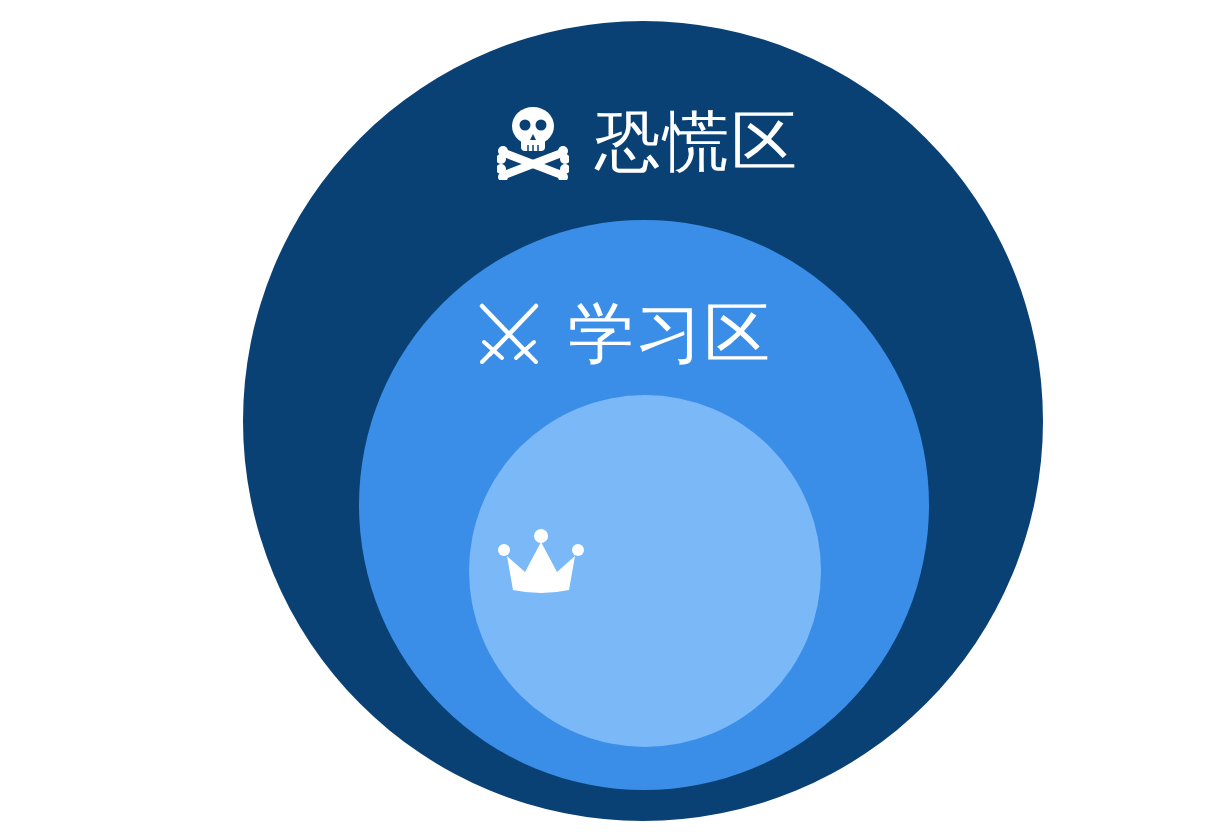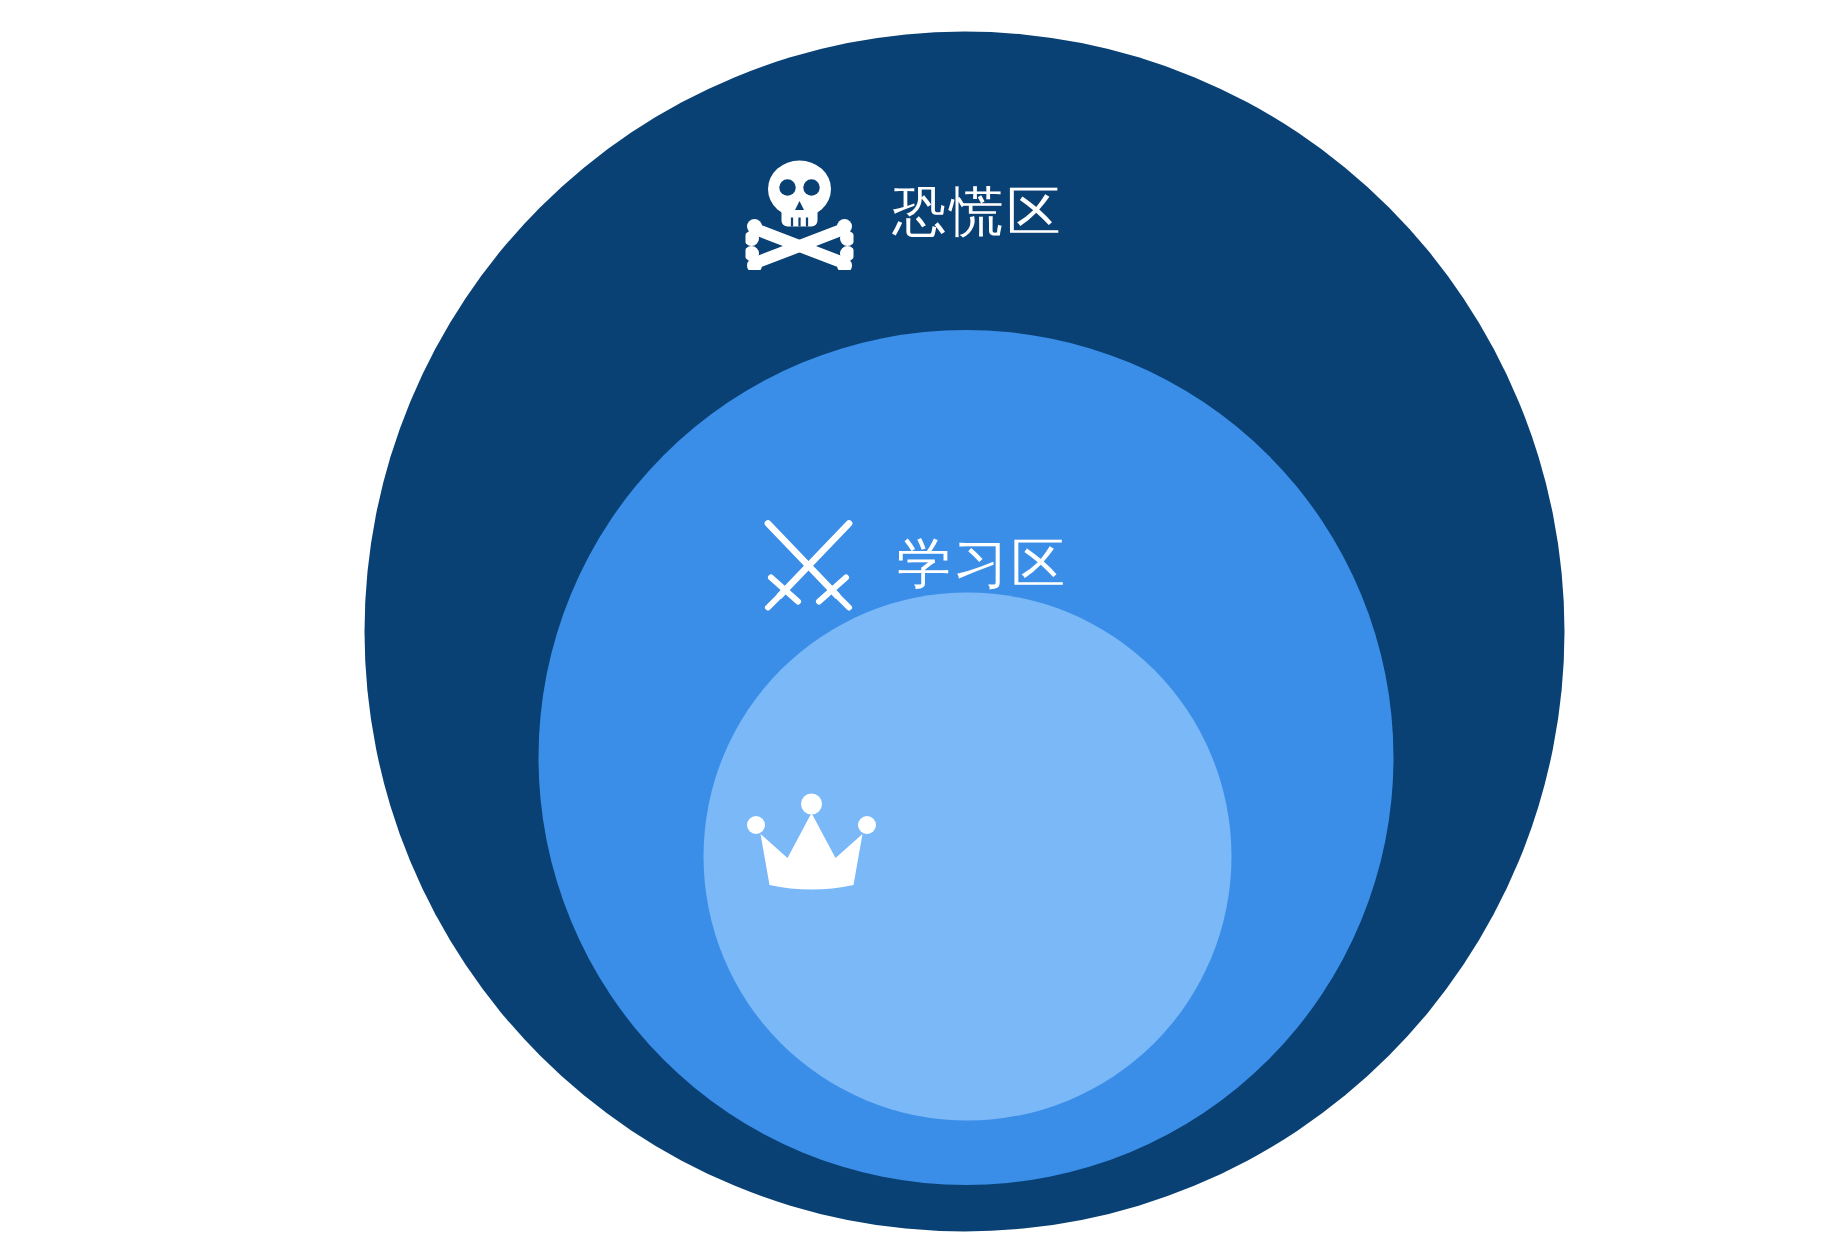--- a/index.html
+++ b/index.html
@@ -11,27 +11,27 @@
   .circle { position: absolute; border-radius: 50%; }
   #outer  { left: 243px; top: 21px;  width: 800px; height: 800px; background: #0a4175; }
   #middle { left: 359px; top: 220px; width: 570px; height: 570px; background: #3a8ee8; }
   #inner  { left: 469px; top: 395px; width: 352px; height: 352px; background: #7ab8f8; }
 
   .zone-label {
     position: absolute; display: flex; align-items: center;
     color: #ffffff; white-space: nowrap;
   }
   .zone-label .text {
-    font-size: 36px; font-weight: normal; letter-spacing: 2px; line-height: 1;
+    font-size: 66px; font-weight: normal; letter-spacing: 2px; line-height: 1;
   }
   .zone-label svg { display: block; }
 
   #panic-label   { left: 497px; top: 104px; }
   #panic-label .text { margin-left: 26px; }
-  #learning-label { left: 508px; top: 301px; margin-top: 44px; }
+  #learning-label { left: 478px; top: 301px; }
   #learning-label .text { margin-left: 28px; }
   #comfort-label { left: 497px; top: 528px; }
   #comfort-label .text { margin-left: 16px; }
 </style>
 </head>
 <body>
 
 <div class="circle" id="outer"></div>
 <div class="circle" id="middle"></div>
 <div class="circle" id="inner"></div>

